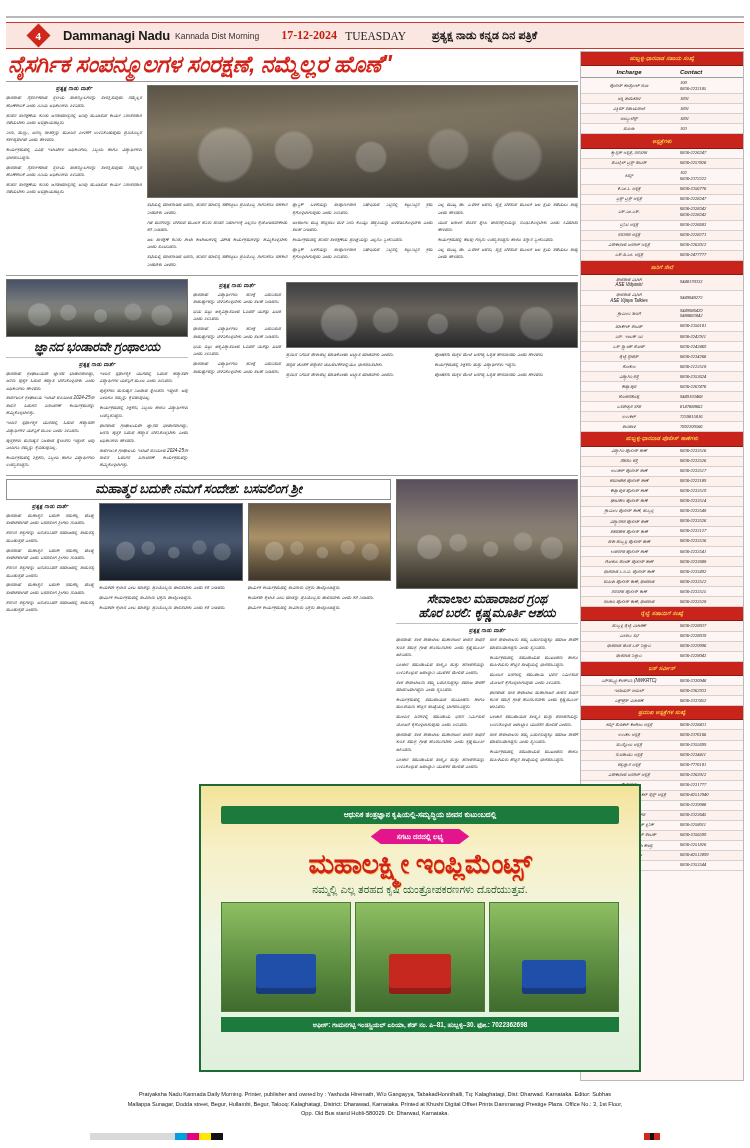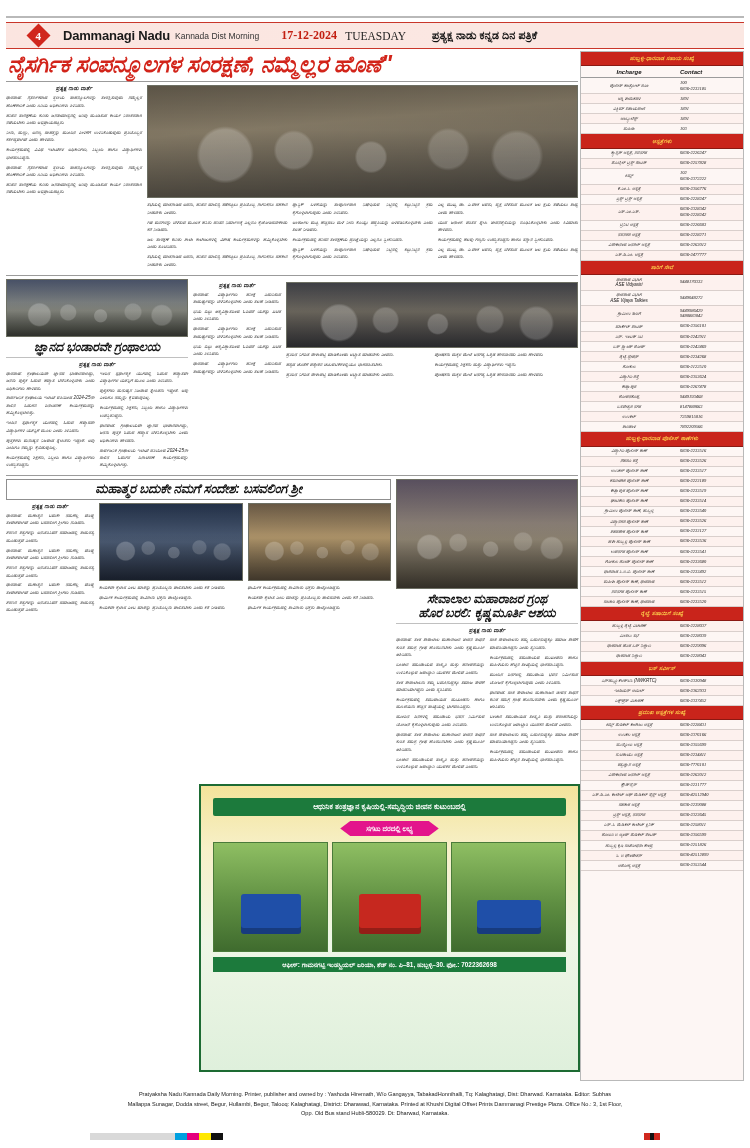--- a/index.html
+++ b/index.html
@@ -105,24 +105,24 @@
   .sb-row { display:flex; border-bottom:1px solid #d9cfcc; min-height:9px; align-items:center; }
   .sb-row:nth-child(even){ background:#fdf1ee; }
   .sb-name { width:96px; font-size:4.5px; text-align:center; padding:1.6px 2px;
              color:#141414; line-height:1.25; }
   .sb-num  { flex:1; font-size:4.5px; padding:1.6px 3px; color:#141414;
              font-family:"Liberation Serif", serif; line-height:1.3; }
   .sb-c1 { width:96px; } .sb-c2 { flex:1; }
 
   
   .ad {
-    position:absolute; left:199px; top:784px; width:381px; height:288px;
+    position:absolute; left:199px; top:784px; width:442px; height:288px;
     border:2px solid #1d6b33;
     background:linear-gradient(180deg,#f3e39a 0%, #f7f0c8 22%, #eef6e6 55%, #dff0dc 100%);
-    padding:12px;
+    padding:20px;
   }
   .ad-top {
     background:#1c7a3c; color:#fff; font-size:7.5px; font-weight:bold;
     text-align:center; padding:4px 6px; border-radius:2px;
   }
   .ad-ribbon-wrap { display:flex; justify-content:center; margin-top:5px; }
   .ad-ribbon {
     background:#e3148c; color:#fff; font-size:7px; font-weight:bold;
     padding:3.5px 26px; position:relative;
     clip-path:polygon(10px 0,calc(100% - 10px) 0,100% 50%,calc(100% - 10px) 100%,10px 100%,0 50%);
@@ -665,20 +665,22 @@
         </div>
     </div>
 
   </div>
 
   <div class="ad">
     <div class="ad-top">ಆಧುನಿಕ ತಂತ್ರಜ್ಞಾನ ಕೃಷಿಯಲ್ಲಿ-ಸಮೃದ್ಧಿಯ ಜೀವನ ಕುಟುಂಬದಲ್ಲಿ</div>
     <div class="ad-ribbon-wrap">
       <div class="ad-ribbon">ಸಗಟು ದರದಲ್ಲಿ ಲಭ್ಯ</div>
     </div>
+    <div class="ad-name">ಮಹಾಲಕ್ಷ್ಮೀ ಇಂಪ್ಲಿಮೆಂಟ್ಸ್</div>
+    <div class="ad-line">ನಮ್ಮಲ್ಲಿ ಎಲ್ಲ ತರಹದ ಕೃಷಿ ಯಂತ್ರೋಪಕರಣಗಳು ದೊರೆಯುತ್ತವೆ.</div>
     <div class="ad-imgs">
       <div class="ad-img">
           <div class="mach m-blue" style="width:60px;height:40px;"></div>
         </div>
       <div class="ad-img">
           <div class="mach m-red" style="width:62px;height:40px;"></div>
         </div>
       <div class="ad-img">
           <div class="mach m-blue" style="width:64px;height:34px;"></div>
         </div>

